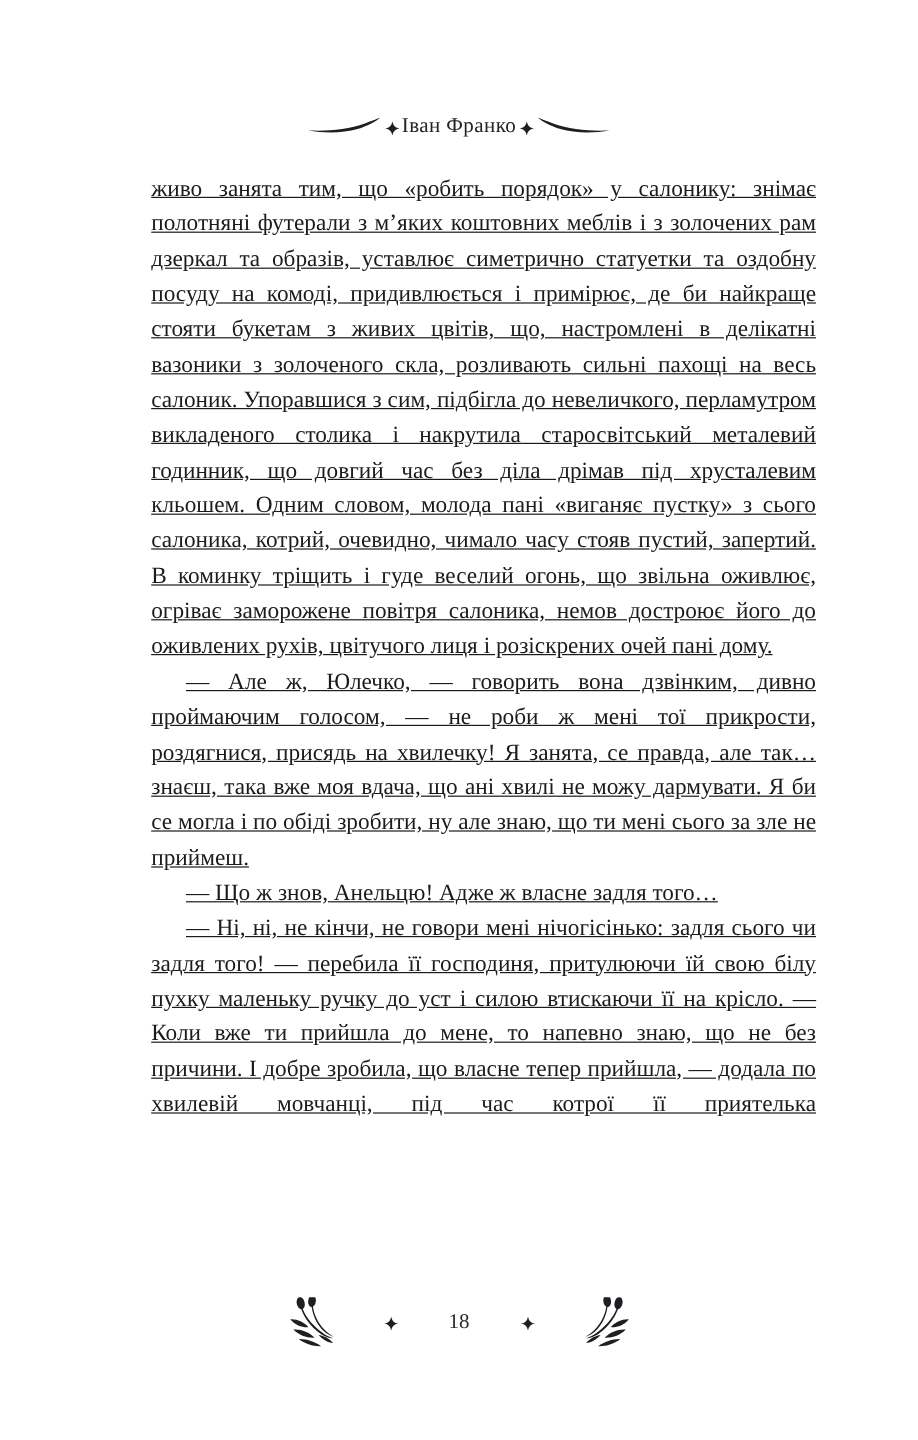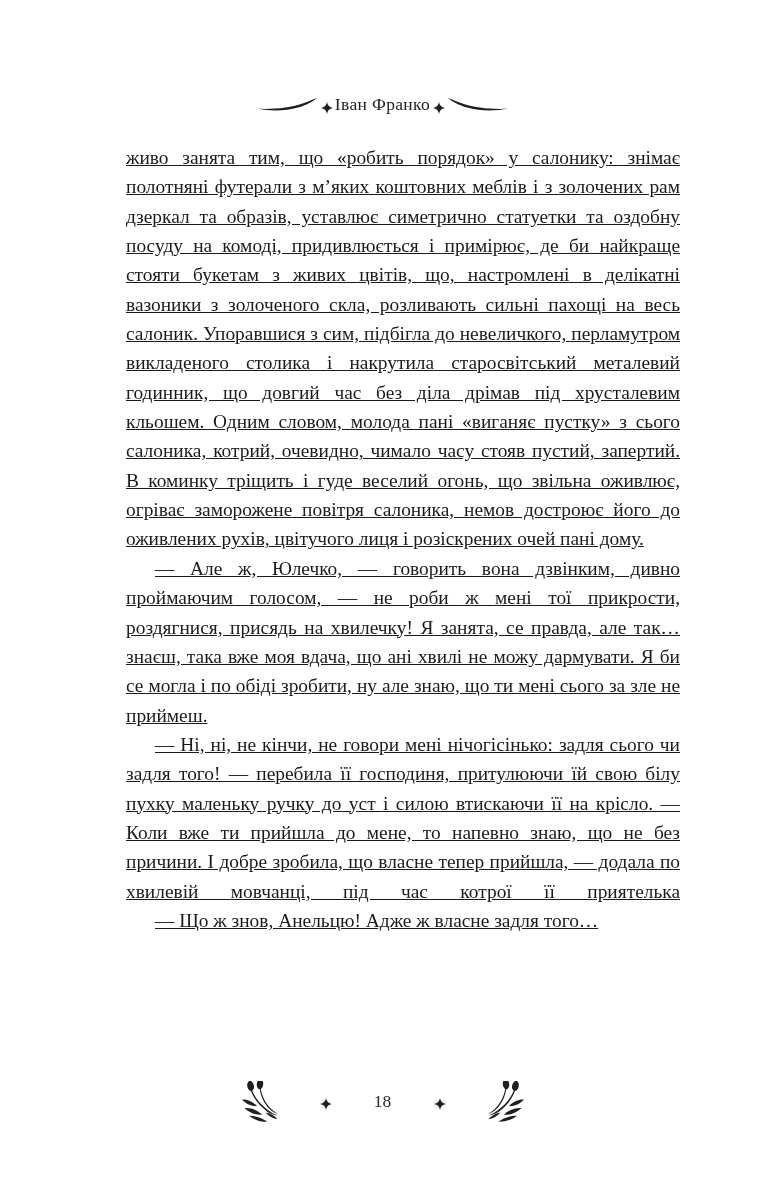--- a/index.html
+++ b/index.html
@@ -150,22 +150,22 @@
                  C57 5.6 50 9.2 42 11.6 C29.5 15.3 13 15.2 1 12.6 Z" fill="#1f1f23"></path>
         <path d="M7.5 11.0 C19 11.4 33 10.0 44 6.4 C36 10.6 21 12.3 7.5 11.0 Z" fill="#ffffff"></path>
       </svg>
     </span>
 
   </div>
 
   <div class="body-text">
     <p>живо занята тим, що «робить порядок» у салонику: знімає полотняні футерали з м’яких коштовних меблів і з золочених рам дзеркал та образів, уставлює симетрично статуетки та оздобну посуду на комоді, придивлюється і примірює, де би найкраще стояти букетам з живих цвітів, що, настромлені в делікатні вазоники з золоченого скла, розливають сильні пахощі на весь салоник. Упоравшися з сим, підбігла до невеличкого, перламутром викладеного столика і накрутила старосвітський металевий годинник, що довгий час без діла дрімав під хрусталевим кльошем. Одним словом, молода пані «виганяє пустку» з сього салоника, котрий, очевидно, чимало часу стояв пустий, запертий. В коминку тріщить і гуде веселий огонь, що звільна оживлює, огріває заморожене повітря салоника, немов достроює його до оживлених рухів, цвітучого лиця і розіскрених очей пані дому.</p>
     <p class="indent">— Але ж, Юлечко, — говорить вона дзвінким, дивно проймаючим голосом, — не роби ж мені тої прикрости, роздягнися, присядь на хвилечку! Я занята, се правда, але так… знаєш, така вже моя вдача, що ані хвилі не можу дармувати. Я би се могла і по обіді зробити, ну але знаю, що ти мені сього за зле не приймеш.</p>
+    <p class="indent last-left">— Що ж знов, Анельцю! Адже ж власне задля того…</p>
     <p class="indent full-justify">— Ні, ні, не кінчи, не говори мені нічогісінько: задля сього чи задля того! — перебила її господиня, притулюючи їй свою білу пухку маленьку ручку до уст і силою втискаючи її на крісло. — Коли вже ти прийшла до мене, то напевно знаю, що не без причини. І добре зробила, що власне тепер прийшла, — додала по хвилевій мовчанці, під час котрої її приятелька</p>
-    <p class="indent last-left">— Що ж знов, Анельцю! Адже ж власне задля того…</p>
   </div>
 
   <div class="footer">
 
     <span class="sprig-glyph">
       <svg viewBox="0 0 48 42" width="48" height="42" aria-hidden="true">
         <g fill="#1f1f23">
 
           <path d="M13.5 7.5 C15.5 14 20.5 22 30.5 29.5 C33 31.4 36 33 39.5 34.4
                    C36 34.0 32.5 32.6 29.6 30.9 C19.8 24.0 14.6 15.4 12.4 8.2 Z"></path>

